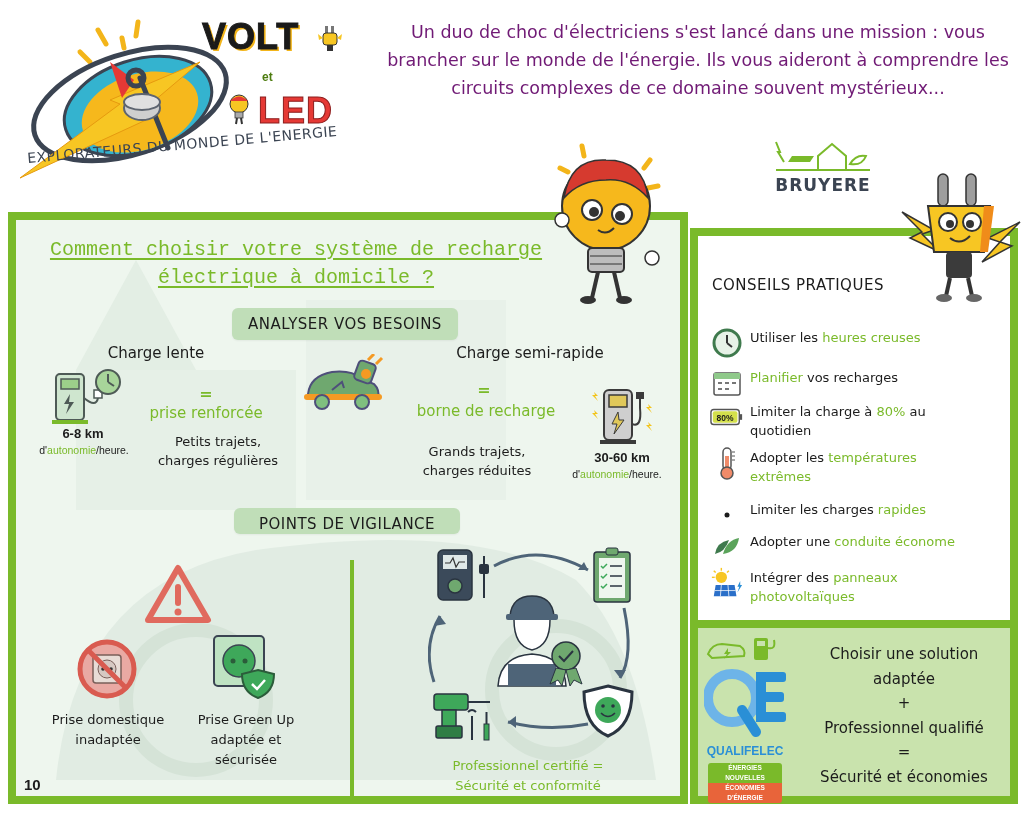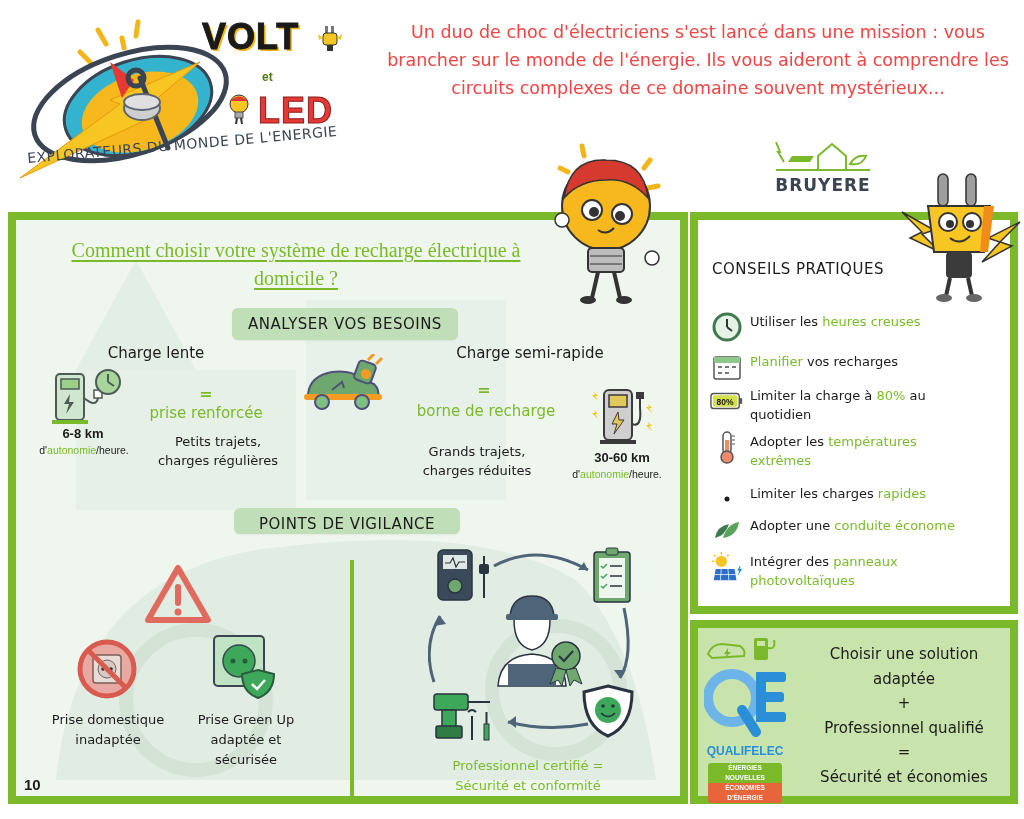--- a/index.html
+++ b/index.html
@@ -8,33 +8,33 @@
 
   .abs { position: absolute; }
 
   
   .logo { left: 10px; top: 8px; width: 360px; height: 200px; }
   .logo-volt { left: 202px; top: 16px; font-family: "Liberation Sans", sans-serif; font-weight: bold; font-size: 36px; color: #1a1a1a; letter-spacing: 1px; -webkit-text-stroke: 1px #1a1a1a; text-shadow: 2px 2px 0 #f3b51a; }
   .logo-et { left: 262px; top: 70px; font-family: "Liberation Sans", sans-serif; font-weight: bold; font-size: 12px; color: #4d7c0f; }
   .logo-led { left: 258px; top: 90px; font-family: "Liberation Sans", sans-serif; font-weight: bold; font-size: 36px; color: #e53935; -webkit-text-stroke: 1px #8a1b1b; letter-spacing: 1px; }
   .logo-tagline { left: 28px; top: 150px; font-family: "DejaVu Sans", sans-serif; font-size: 14px; color: #3b4452; letter-spacing: 0.5px; transform: rotate(-5deg); transform-origin: left bottom; white-space: nowrap; }
 
-  .intro { left: 378px; top: 18px; width: 640px; text-align: center; font-family: "DejaVu Sans", sans-serif; font-size: 17.5px; line-height: 28px; color: #ef4444; }
+  .intro { left: 378px; top: 18px; width: 640px; text-align: center; font-family: "DejaVu Sans", sans-serif; font-size: 17.5px; line-height: 28px; color: #701a75; }
 
   .bruyere { left: 770px; top: 140px; width: 106px; text-align: center; }
   .bruyere-name { font-family: "DejaVu Sans", sans-serif; font-weight: bold; font-size: 17px; color: #3b4452; letter-spacing: 1px; line-height: 18px; }
   .bruyere-sub { font-family: "Liberation Sans", sans-serif; font-size: 9.5px; color: #3b4452; margin-top: 41px; }
 
   
   .panel-main { left: 8px; top: 212px; width: 680px; height: 592px; border: 8px solid #7aba2a; background: #eef6ee; overflow: hidden; }
   .panel-main .bg-house { position: absolute; left: 0; top: 0; width: 100%; height: 100%; }
-  .panel-tips { left: 690px; top: 212px; width: 328px; height: 402px; border: 8px solid #7aba2a; background: #ffffff; }
+  .panel-tips { left: 690px; top: 228px; width: 328px; height: 402px; border: 8px solid #7aba2a; background: #ffffff; }
   .panel-qual { left: 690px; top: 620px; width: 328px; height: 184px; border: 8px solid #7aba2a; background: #c9e3ad; }
 
-  .main-title { left: 20px; top: 16px; width: 520px; text-align: center; font-family: Liberation Serif, serif; font-size: 20px; line-height: 28px; color: #7aba2a; text-decoration: underline; text-underline-offset: 3px; }
+  .main-title { left: 20px; top: 16px; width: 520px; text-align: center; font-family: Liberation Mono, monospace; font-size: 20px; line-height: 28px; color: #7aba2a; text-decoration: underline; text-underline-offset: 3px; }
 
   .pill { background: #c0deb8; border-radius: 6px; font-family: "DejaVu Sans", sans-serif; font-size: 15px; color: #1c1c1c; text-align: center; letter-spacing: 0.5px; box-shadow: 0 1px 2px rgba(0,0,0,0.05); }
   .pill-besoins { left: 216px; top: 88px; width: 226px; height: 32px; line-height: 32px; }
   .pill-vigilance { left: 218px; top: 288px; width: 226px; height: 26px; line-height: 32px; }
 
   .sub-h { font-family: "DejaVu Sans", sans-serif; font-size: 15px; color: #1c1c1c; text-align: center; }
   .green-big { font-family: "DejaVu Sans", sans-serif; font-size: 15px; color: #7aba2a; text-align: center; }
   .eq { font-family: "DejaVu Sans", sans-serif; font-size: 16px; color: #7aba2a; text-align: center; font-weight: bold; }
   .desc { font-family: "DejaVu Sans", sans-serif; font-size: 13px; color: #1c1c1c; text-align: center; line-height: 19px; }
   .km { font-family: "Liberation Sans", sans-serif; font-weight: bold; font-size: 13px; color: #1c1c1c; text-align: center; }

